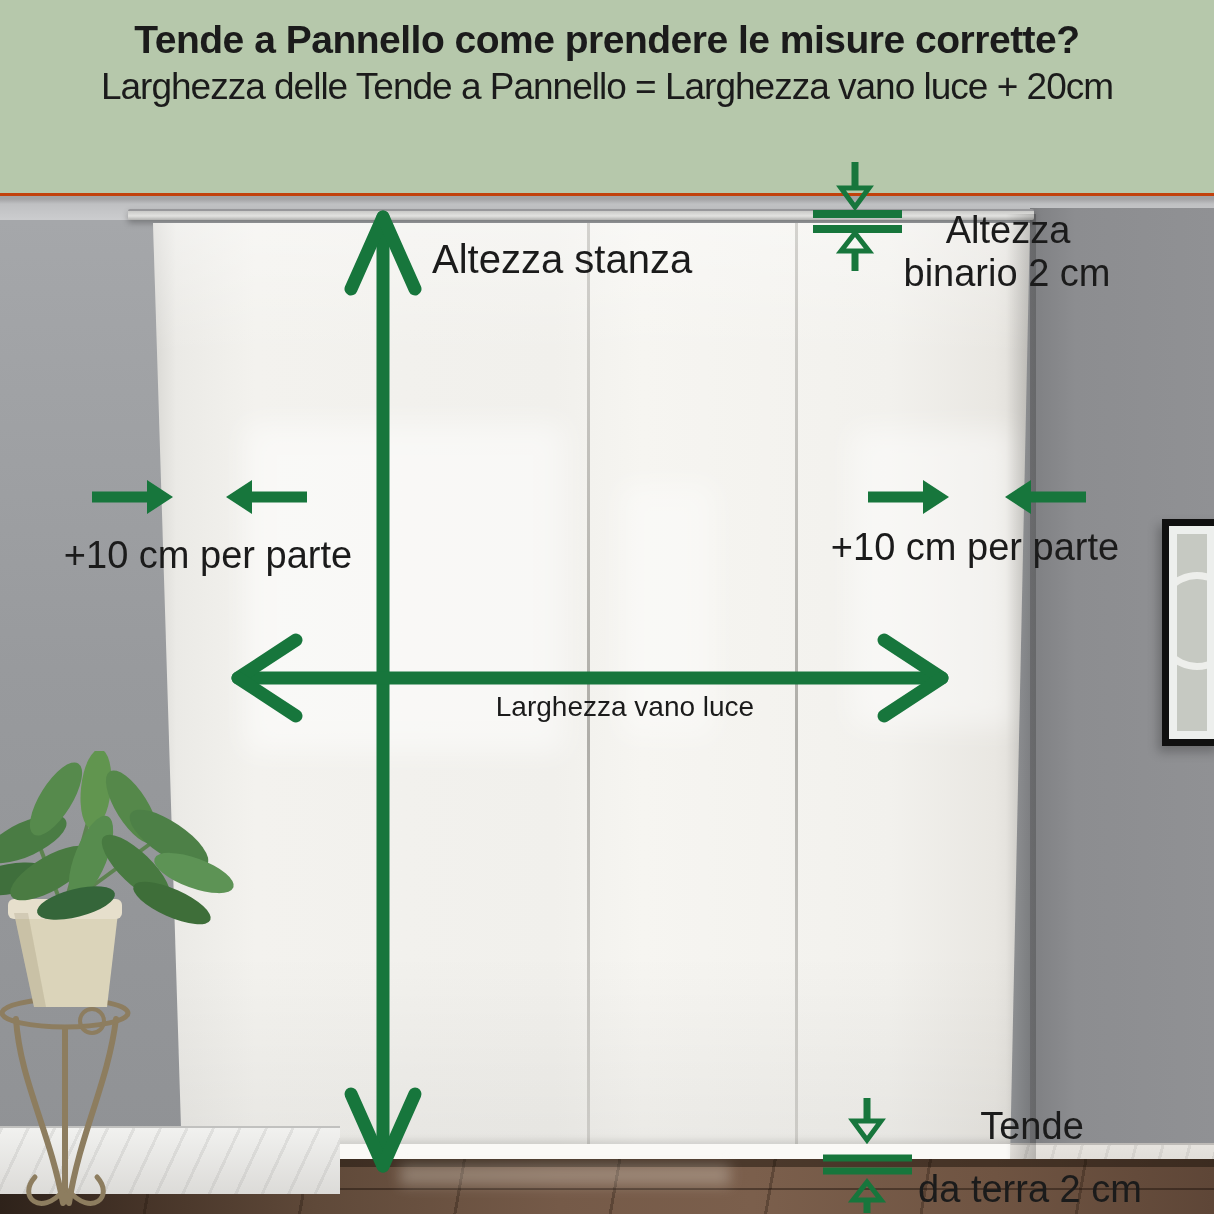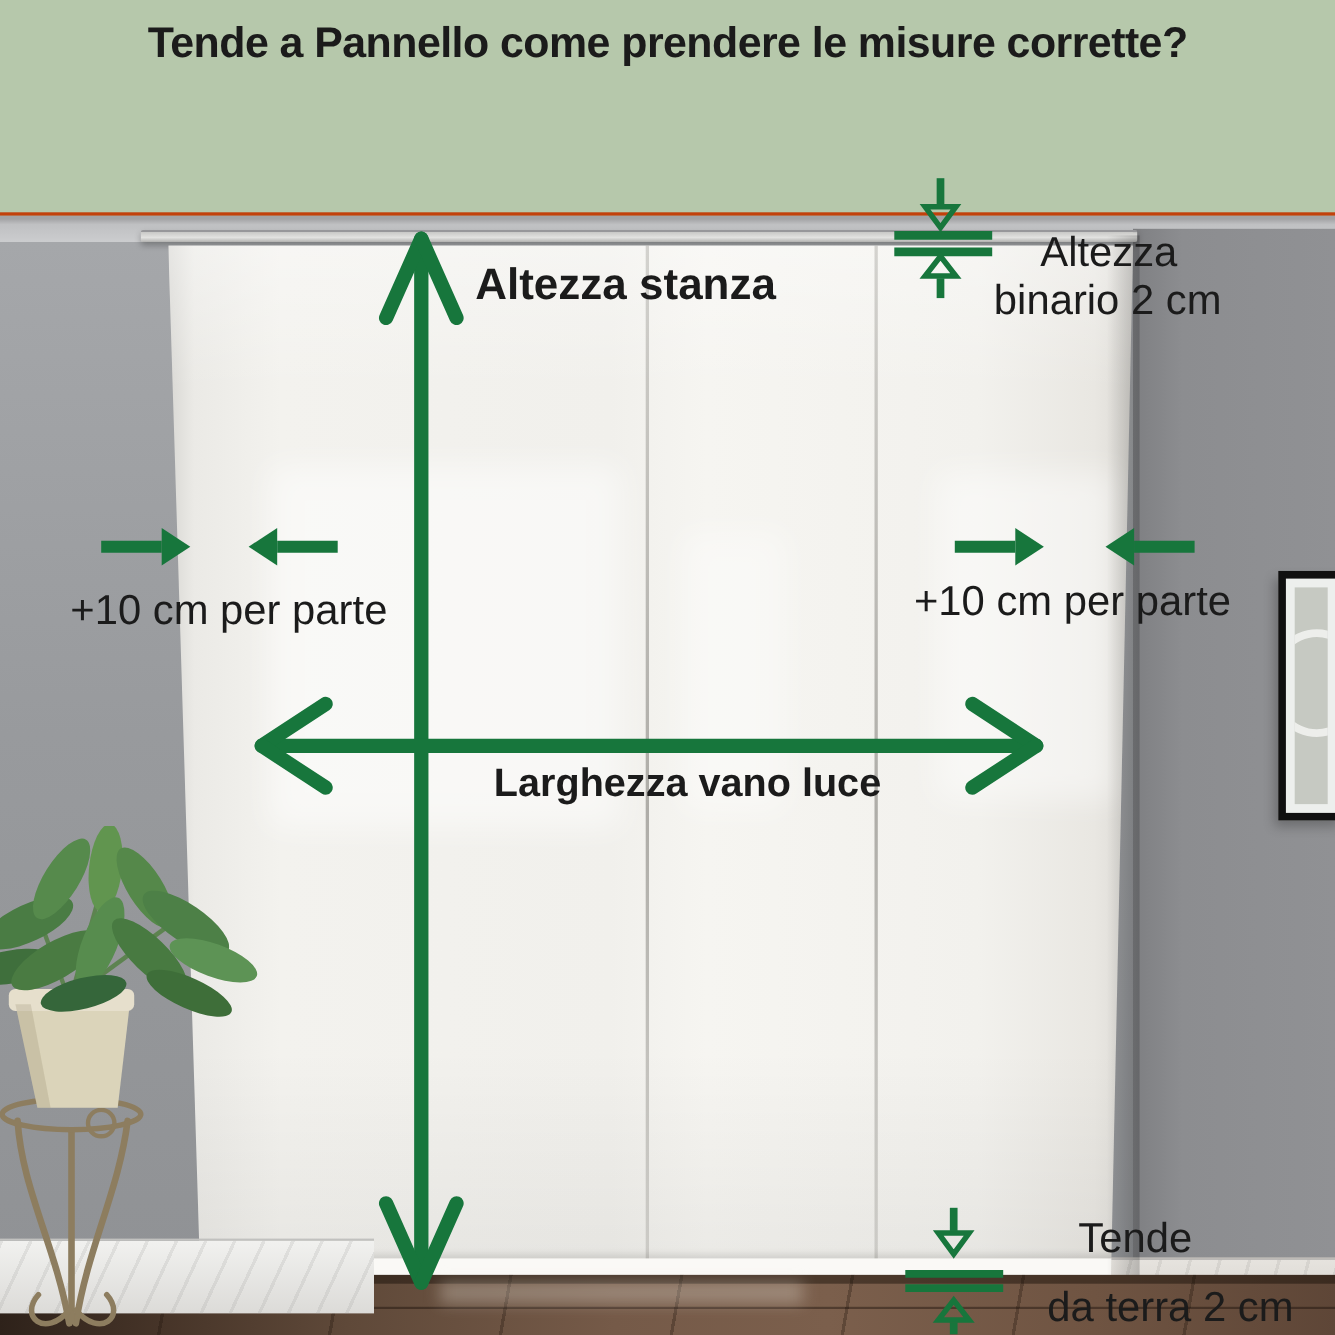--- a/index.html
+++ b/index.html
@@ -72,38 +72,39 @@
   .frame .art{position:absolute;inset:8px;background:#c6c9c2;overflow:hidden;}
   .frame .art .circle{position:absolute;right:-34px;top:38px;width:88px;height:98px;border-radius:50%;
     border:7px solid rgba(250,250,248,.75);}
 
   
   .overlay{position:absolute;left:0;top:0;width:1214px;height:1214px;z-index:40;pointer-events:none;}
   .ga{stroke:var(--accent);fill:none;}
   .gf{fill:var(--accent);stroke:none;}
 
   .lbl{position:absolute;color:var(--ink);white-space:nowrap;z-index:41;font-size:38px;line-height:1.1;}
-  .lbl.bold{font-weight:700;}
+  .lbl.bold{font-weight:400;}
   .lbl.center{transform:translateX(-50%);}
   #lbl-altezza{left:432px;top:237px;font-size:40px;}
-  #lbl-larghezza{left:625px;top:692px;font-size:36px;}
+  #lbl-larghezza{left:625px;top:692px;font-size:28px;}
   #lbl-left10{left:208px;top:535px;}
   #lbl-right10{left:975px;top:527px;}
   #lbl-spessore1{left:1008px;top:210px;}
   #lbl-spessore2{left:1007px;top:253px;}
   #lbl-spazio1{left:1032px;top:1106px;}
-  #lbl-spazio2{left:1064px;top:1169px;}
+  #lbl-spazio2{left:1030px;top:1169px;}
 </style>
 </head>
 <body>
 
 <div class="page">
 
   <div class="header">
     <div class="title">Tende a Pannello come prendere le misure corrette?</div>
+    <div class="formula">Larghezza delle Tende a Pannello = Larghezza vano luce + 20cm</div>
   </div>
 
   <div class="scene">
     <div class="ceiling"></div>
     <div class="wall-left"></div>
     <div class="wall-right"></div>
     <div class="track"></div>
 
     <div class="curtain">
       <div class="reflection r1"></div>

